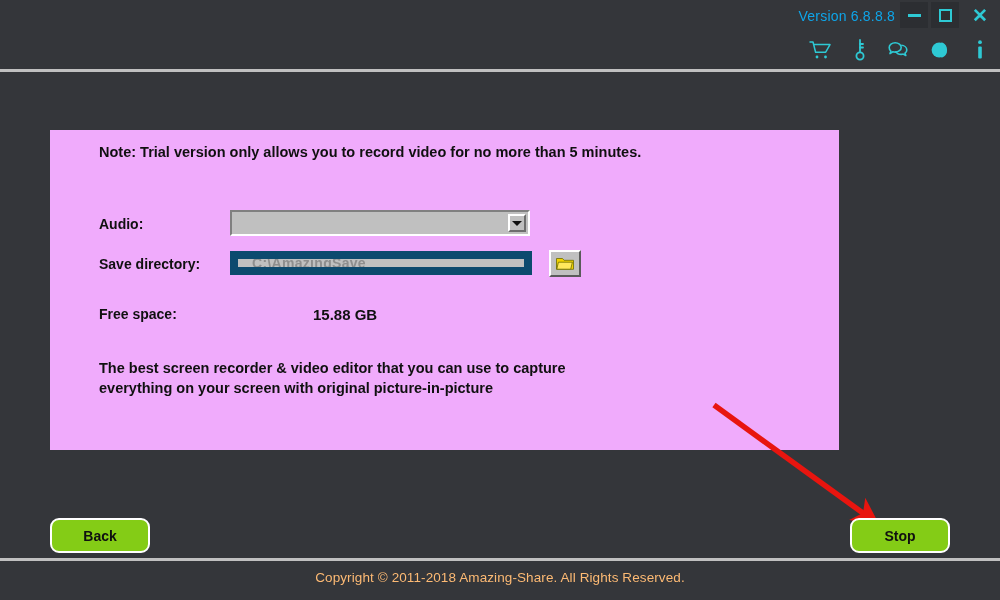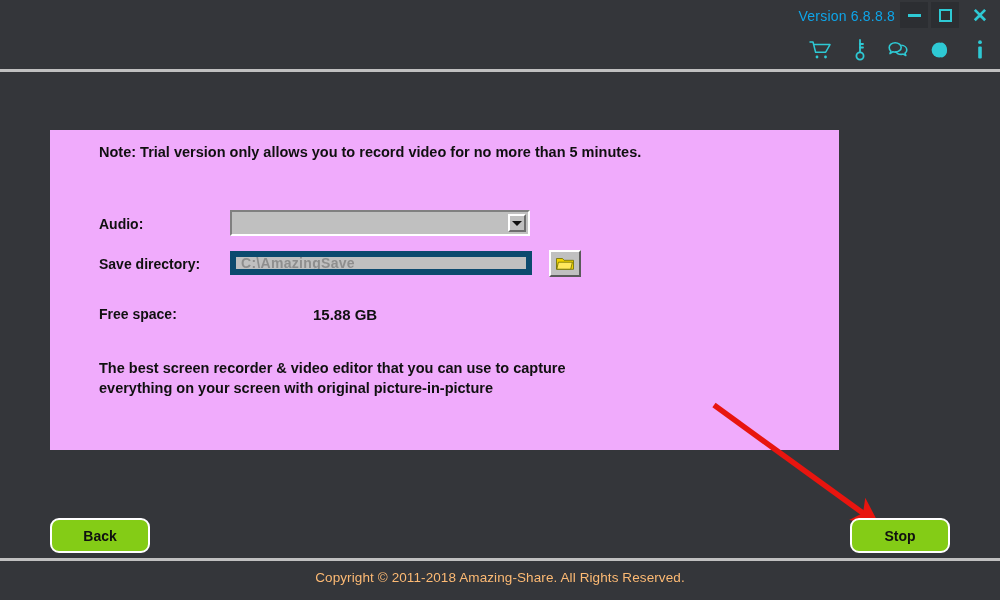--- a/index.html
+++ b/index.html
@@ -164,27 +164,27 @@
     border-right: 5px solid transparent;
     border-top: 5px solid #101010;
   }
 
   
   #savedir-input {
     position: absolute;
     left: 180px; top: 121px;
     width: 302px; height: 24px;
     background: #c0c0c0;
-    border: 6px solid #0c4a6e;
+    border: 8px solid #0c4a6e;
     color: #8e8e8e;
     font-family: "Liberation Sans", sans-serif;
     font-size: 14px;
     font-weight: bold;
     letter-spacing: .3px;
-    padding: 0 5px;
+    padding: 0 14px;
     outline: none;
   }
   #savedir-input::placeholder { color: #8e8e8e; opacity: 1; }
 
   #browse-button {
     position: absolute;
     left: 499px; top: 120px;
     width: 32px; height: 27px;
     background: #c0c0c0;
     border-top: 2px solid #ffffff;

